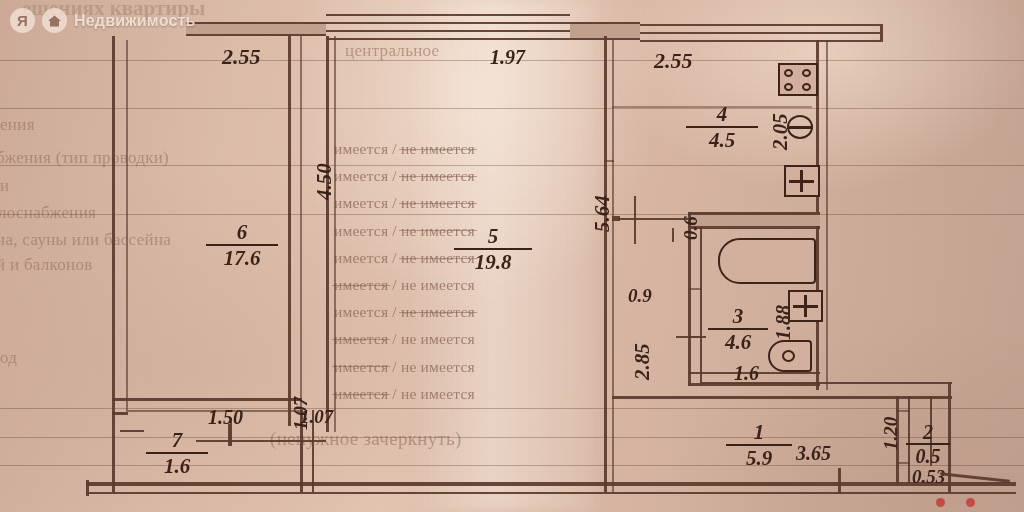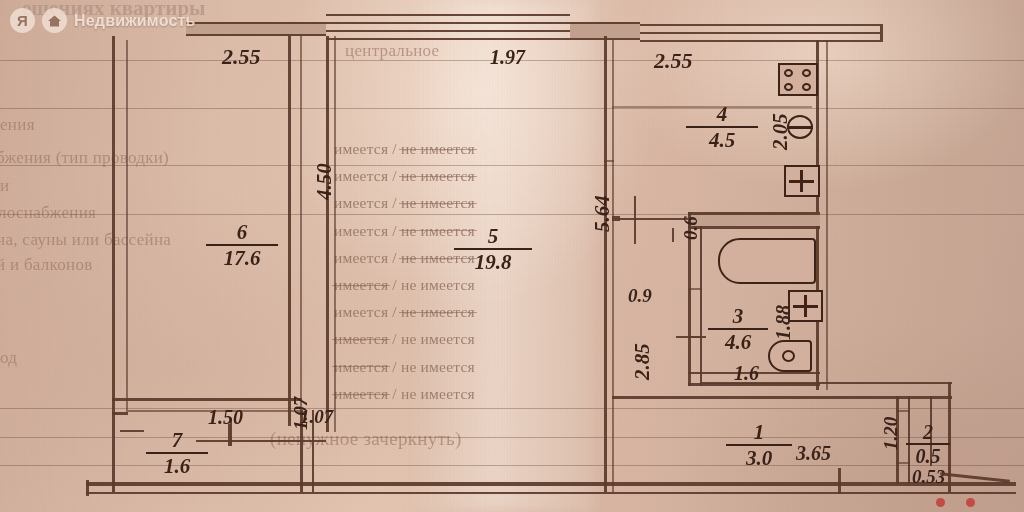--- a/index.html
+++ b/index.html
@@ -269,21 +269,21 @@
 
   <div class="frac" style="left:146px;top:430px;width:62px;font-size:21px;">
     <span class="num">7</span>
     <span class="bar"></span>
     <span class="den">1.6</span>
   </div>
 
   <div class="frac" style="left:726px;top:422px;width:66px;font-size:21px;">
     <span class="num">1</span>
     <span class="bar"></span>
-    <span class="den">3.0</span>
+    <span class="den">5.9</span>
   </div>
 
   <div class="frac" style="left:906px;top:422px;width:44px;font-size:20px;">
     <span class="num">2</span>
     <span class="bar"></span>
     <span class="den">0.5</span>
   </div>
 
   <div class="redmark" style="left:936px;top:498px;"></div>
   <div class="redmark" style="left:966px;top:498px;"></div>

